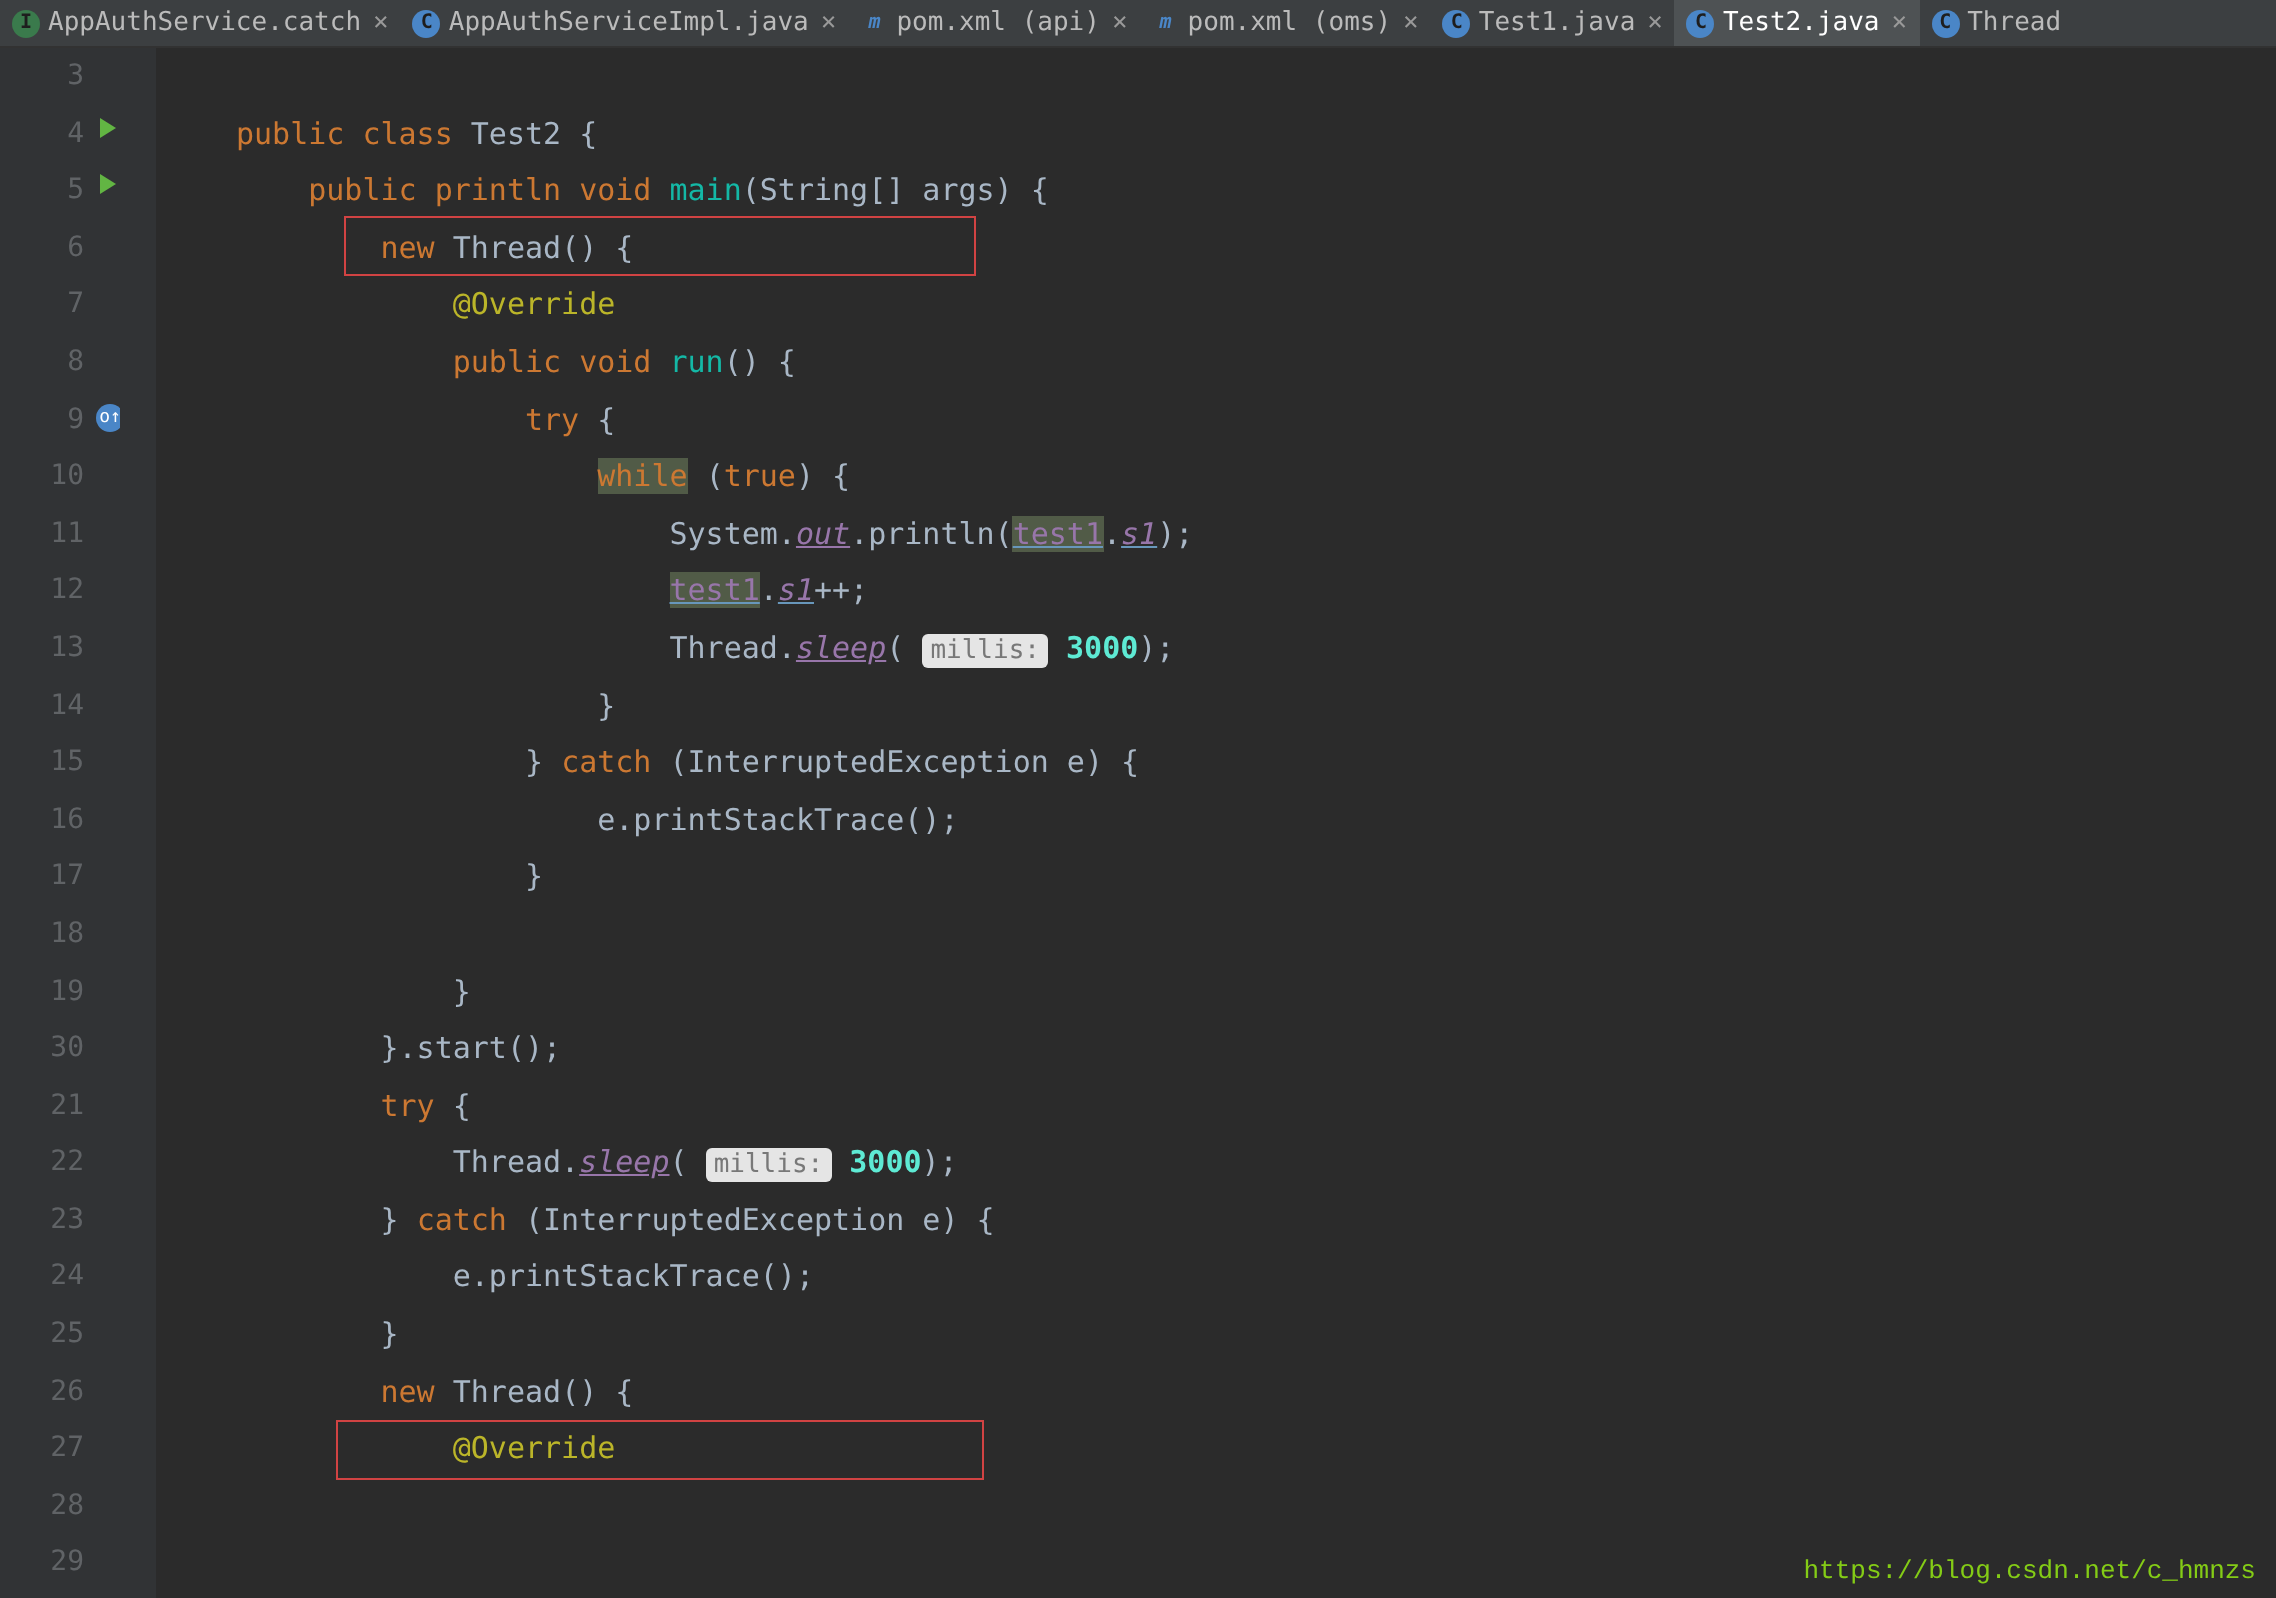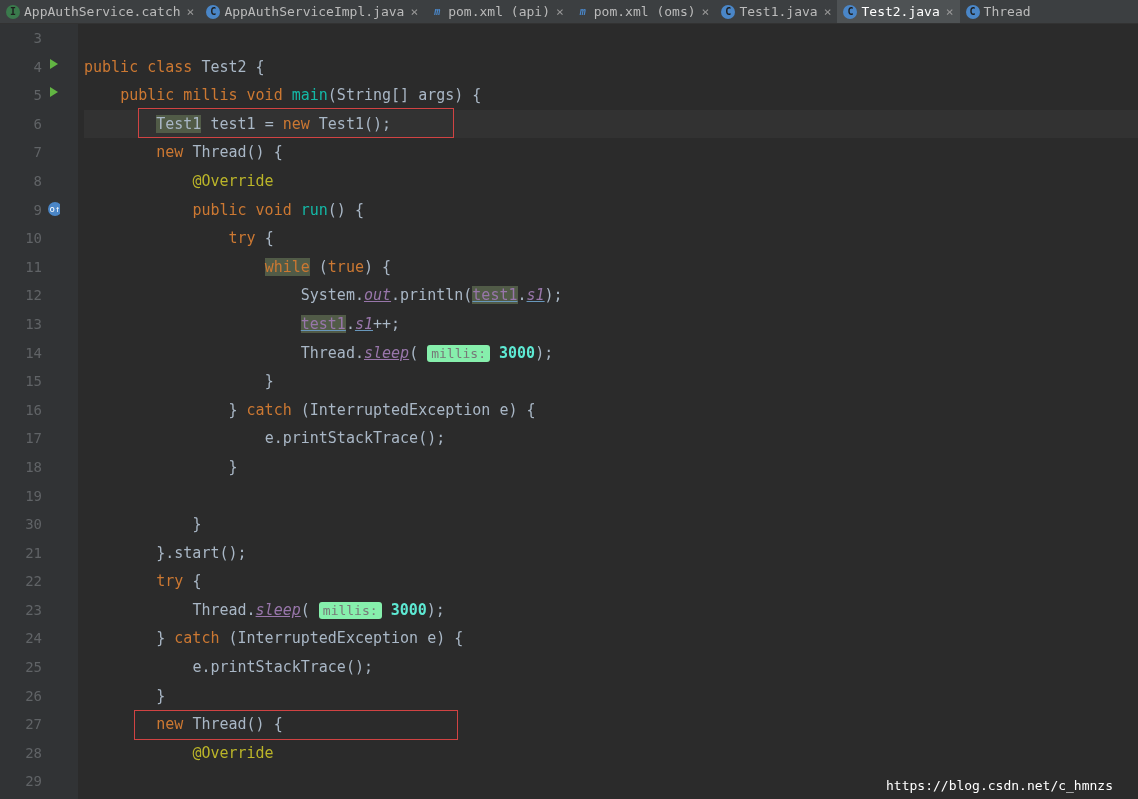--- a/index.html
+++ b/index.html
@@ -94,47 +94,49 @@
   .fold-col {
     width: 18px;
     background: #313335;
     flex-shrink: 0;
     position: relative;
   }
   .code {
     flex: 1;
     padding-left: 6px;
     position: relative;
+    margin-left: 34px;
   }
   .code-line {
     height: 28.6px;
     line-height: 28.6px;
     white-space: pre;
     position: relative;
   }
   .current-line { background: #323232; }
   .kw { color: #cc7832; }
   .method { color: #14b8a6; }
   .static-italic { font-style: italic; color: #9876aa; text-decoration: underline; }
   .ann { color: #bbb529; }
-  .hint { color: #787878; background: #86efac; padding: 1px 4px; border-radius: 3px; font-size: 13px; }
+  .hint { color: #787878; background: #e5e5e5; padding: 1px 4px; border-radius: 3px; font-size: 13px; }
   .num { color: #5eead4; font-weight: bold; }
   .hl { background: #515b47; }
   .underline { text-decoration: underline; text-decoration-color: #6897bb; color: #9876aa; }
   .red-box {
     position: absolute;
     border: 1px solid #d14343;
     pointer-events: none;
   }
   .watermark {
     position: absolute;
     bottom: 6px;
-    right: 25px;
-    color: #ffffff;
+    right: 10px;
+    color: #84cc16;
     font-size: 13px;
+    font-family: Liberation Mono, monospace;
   }
 </style>
 </head>
 <body>
 
 <div class="tabs">
   <div class="tab">
       <span class="icon icon-c">I</span>
       <span>AppAuthService.catch</span>
       <span class="close">×</span>
@@ -198,22 +200,21 @@
     <div class="gutter-line"><span>26</span></div>
     <div class="gutter-line"><span>27</span></div>
     <div class="gutter-line"><span>28</span></div>
     <div class="gutter-line"><span>29</span></div>
   </div>
   <div class="fold-col"></div>
 
   <div class="code">
     <div class="code-line"></div>
     <div class="code-line"><span class="kw">public</span> <span class="kw">class</span> <span>Test2</span> <span>{</span></div>
-    <div class="code-line">    <span class="kw">public</span> <span class="kw">millis</span> <span class="kw">void</span> <span class="method">main</span><span>(String[] args) {</span></div>
-    <div class="code-line current-line">        <span class="hl">Test1</span> <span>test1</span> <span>=</span> <span class="kw">new</span> <span>Test1</span><span>();</span></div>
+    <div class="code-line">    <span class="kw">public</span> <span class="kw">println</span> <span class="kw">void</span> <span class="method">main</span><span>(String[] args) {</span></div>
     <div class="code-line">        <span class="kw">new</span> <span>Thread</span><span>() {</span></div>
     <div class="code-line">            <span class="ann">@Override</span></div>
     <div class="code-line">            <span class="kw">public</span> <span class="kw">void</span> <span class="method">run</span><span>() {</span></div>
     <div class="code-line">                <span class="kw">try</span> <span>{</span></div>
     <div class="code-line">                    <span class="kw hl">while</span> <span>(</span><span class="kw">true</span><span>) {</span></div>
     <div class="code-line">                        <span>System.</span><span class="static-italic">out</span><span>.println(</span><span class="underline hl">test1</span><span>.</span><span class="underline static-italic">s1</span><span>);</span></div>
     <div class="code-line">                        <span class="underline hl">test1</span><span>.</span><span class="underline static-italic">s1</span><span>++;</span></div>
     <div class="code-line">                        <span>Thread.</span><span class="static-italic">sleep</span><span>(</span> <span class="hint">millis:</span> <span class="num">3000</span><span>);</span></div>
     <div class="code-line">                    <span>}</span></div>
     <div class="code-line">                <span>}</span> <span class="kw">catch</span> <span>(InterruptedException e) {</span></div>

